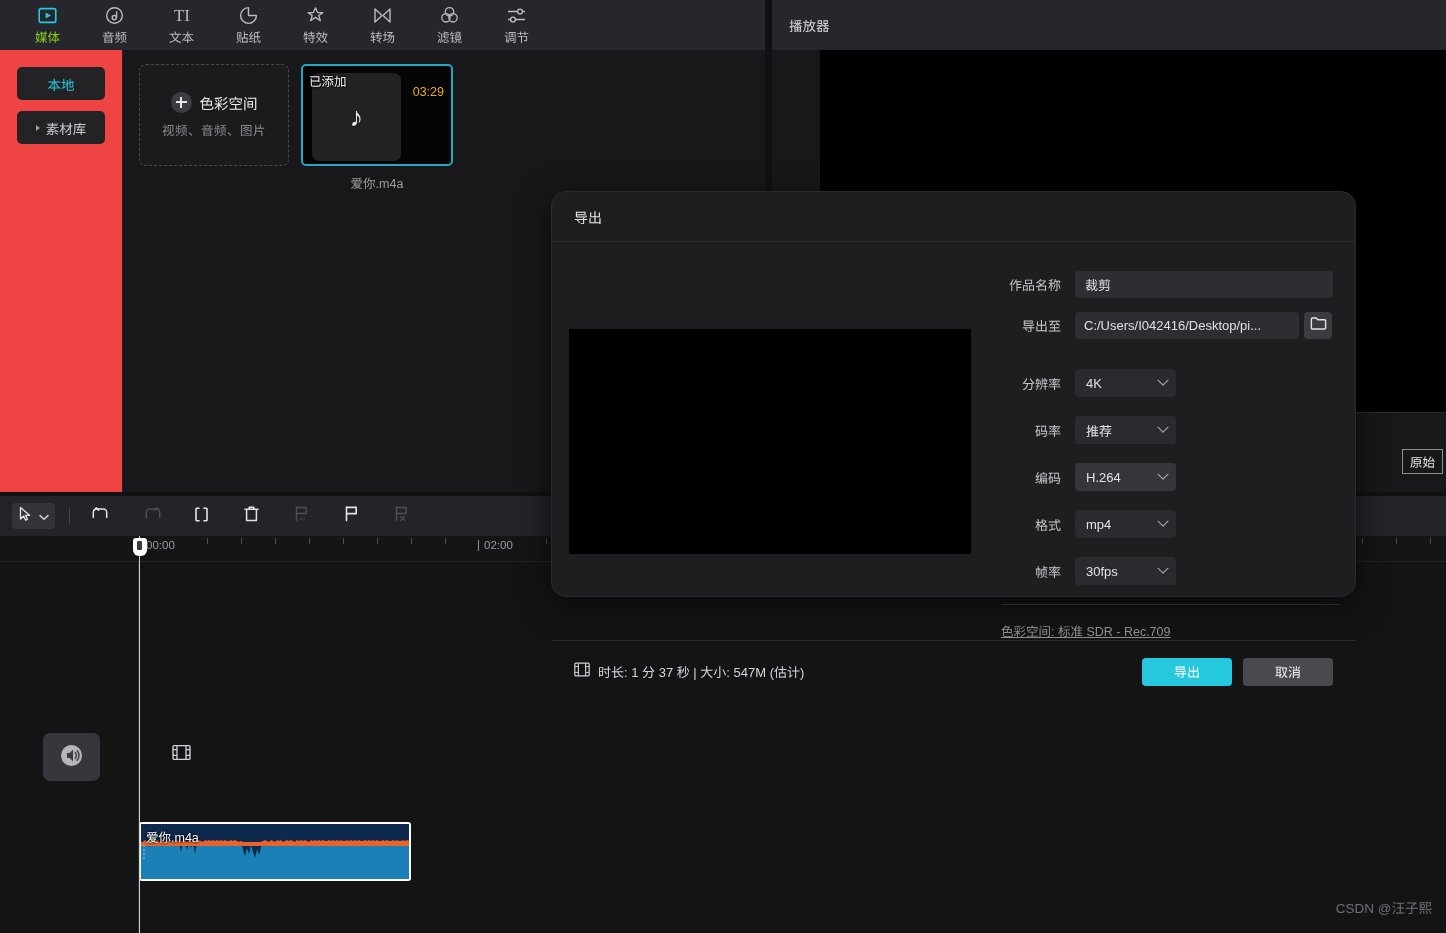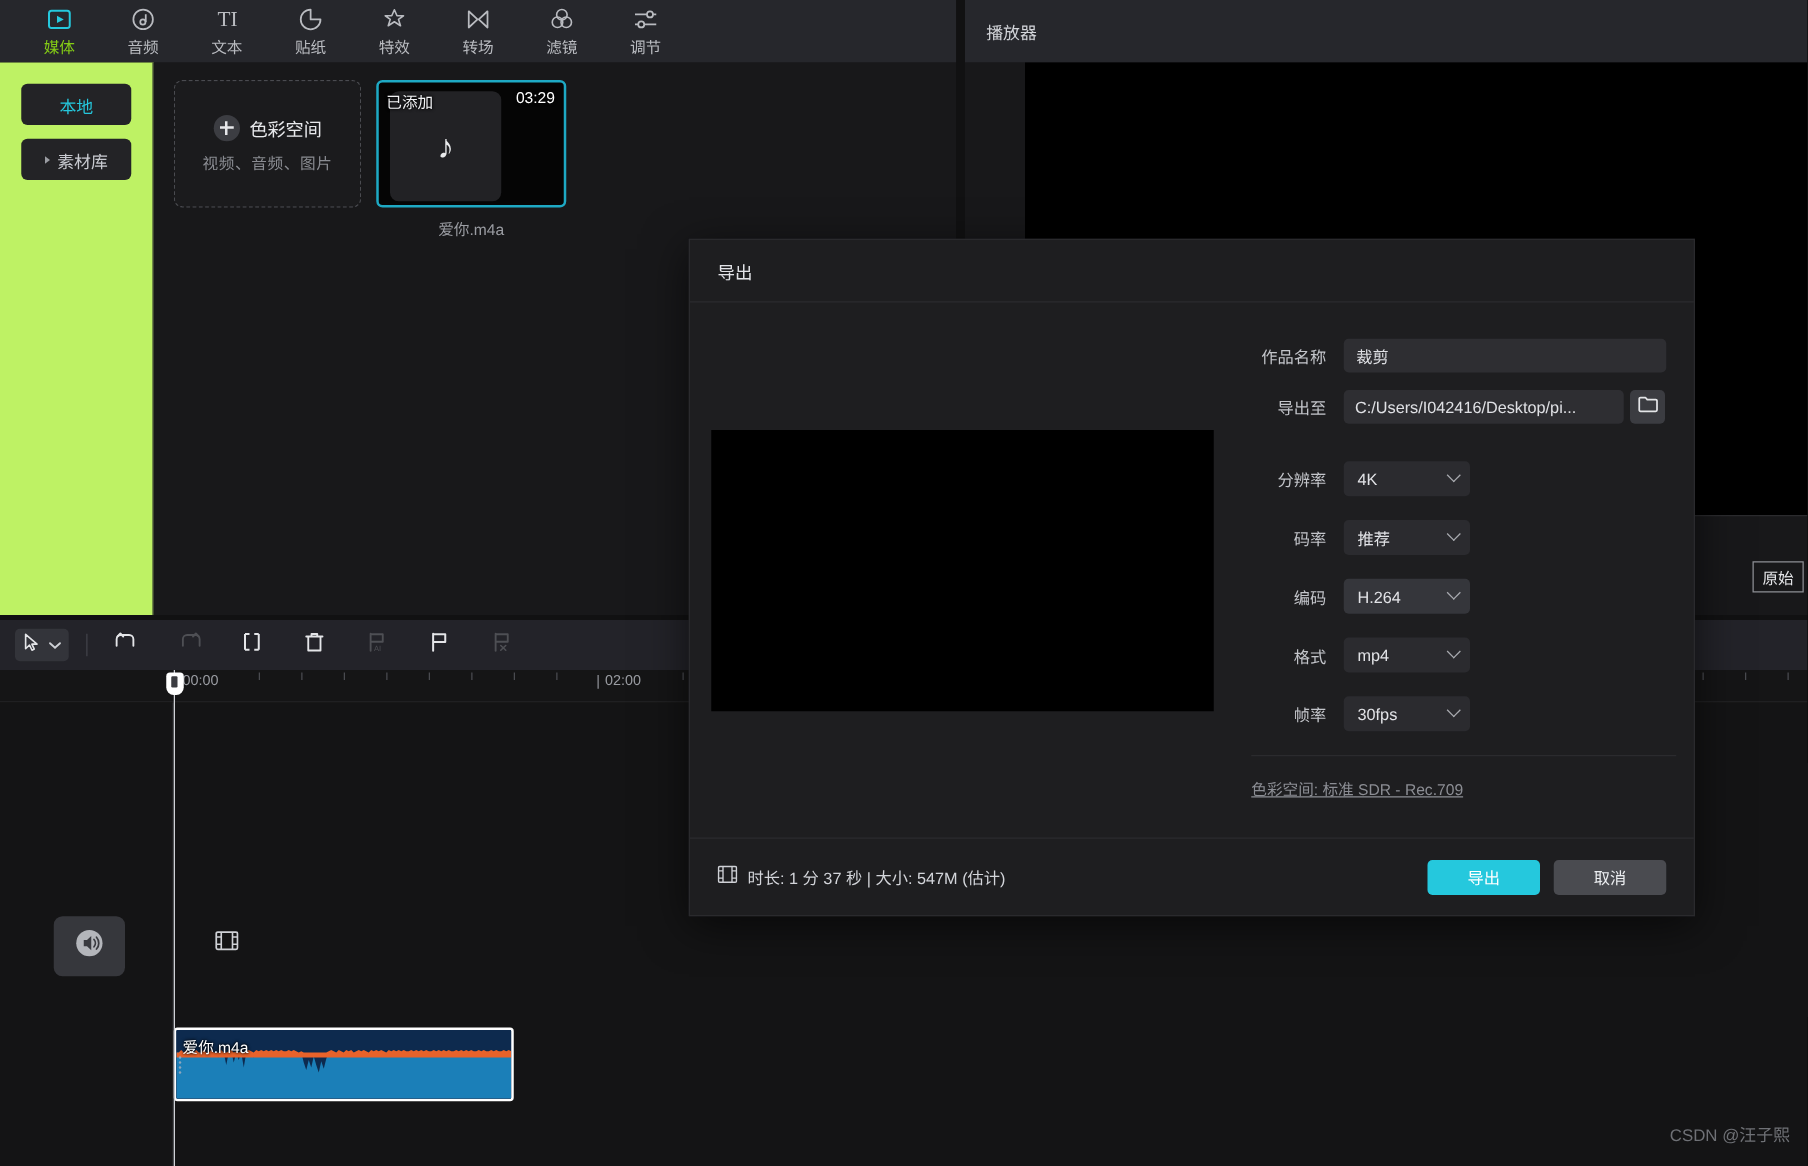--- a/index.html
+++ b/index.html
@@ -33,21 +33,21 @@
   .tab.active { color: #25c8dd; }
   .tab.active .tlabel { color: #84cc16; }
   .tab svg { display: block; }
 
   .media-body {
     position: absolute; left: 0; top: 50px; width: 765px; height: 442px;
     background: #18181a;
   }
   .side-list {
     position: absolute; left: 0; top: 0; width: 123px; height: 442px;
-    background: #bef264; border-right: 1px solid #232326; padding-top: 17px;
+    background: #ef4444; border-right: 1px solid #232326; padding-top: 17px;
   }
   .side-item {
     width: 88px; height: 33px; margin: 0 auto 11px auto; border-radius: 5px;
     display: flex; align-items: center; justify-content: center; gap: 5px;
     font-size: 13.5px; color: #c8cad0; background: #232326; cursor: pointer;
   }
   .side-item.active { color: #25c8dd; background: #232326; }
   .side-item .caret {
     width: 0; height: 0; border-left: 4.5px solid #9a9ca2;
     border-top: 3.5px solid transparent; border-bottom: 3.5px solid transparent;
@@ -83,21 +83,21 @@
     position: absolute; left: 9px; top: 7px; width: 89px; height: 88px;
     background: #222225; border-radius: 7px;
     display: flex; align-items: center; justify-content: center;
   }
   .note-glyph { font-size: 27px; color: #e9eaec; line-height: 1; }
   .badge-added {
     position: absolute; left: 6px; top: 5px; font-size: 12.5px; color: #f2f3f5;
     text-shadow: 0 0 3px #000, 0 0 2px #000;
   }
   .badge-dur {
-    position: absolute; right: 7px; top: 5px; font-size: 12.5px; color: #ffffff;
+    position: absolute; right: 7px; top: 19px; font-size: 12.5px; color: #eab308;
     text-shadow: 0 0 3px #000;
     margin-left: 48px;
   }
   .asset-name {
     margin-top: 7px; text-align: center; font-size: 12.5px; color: #9b9da3;
   }
 
   
   .player-panel {
     position: absolute; left: 772px; top: 0; width: 674px; height: 492px;
@@ -194,21 +194,21 @@
   }
 
   .watermark {
     position: absolute; right: 14px; bottom: 16px; font-size: 13.5px;
     color: #6f7176; z-index: 40; margin-left: 17px;
   }
 
   
   .dlg-wrap { position: absolute; left: 551px; top: 191px; z-index: 100; }
   .dialog {
-    width: 805px; height: 542px; background: #1e1e20; border-radius: 0;
+    width: 805px; height: 406px; background: #1e1e20; border-radius: 15px;
     box-shadow: 0 8px 34px rgba(0,0,0,.6); display: flex; flex-direction: column;
     border: 1px solid #2a2a2d;
   }
   .dlg-head {
     height: 50px; display: flex; align-items: center; padding-left: 22px;
     font-size: 14px; color: #e2e3e7; border-bottom: 1px solid #2b2b2e; flex: none;
   }
   .dlg-main { flex: 1; display: flex; position: relative; }
   .dlg-left { width: 440px; display: flex; align-items: center; justify-content: center; }
   .preview-box { width: 402px; height: 225px; background: #000; }

